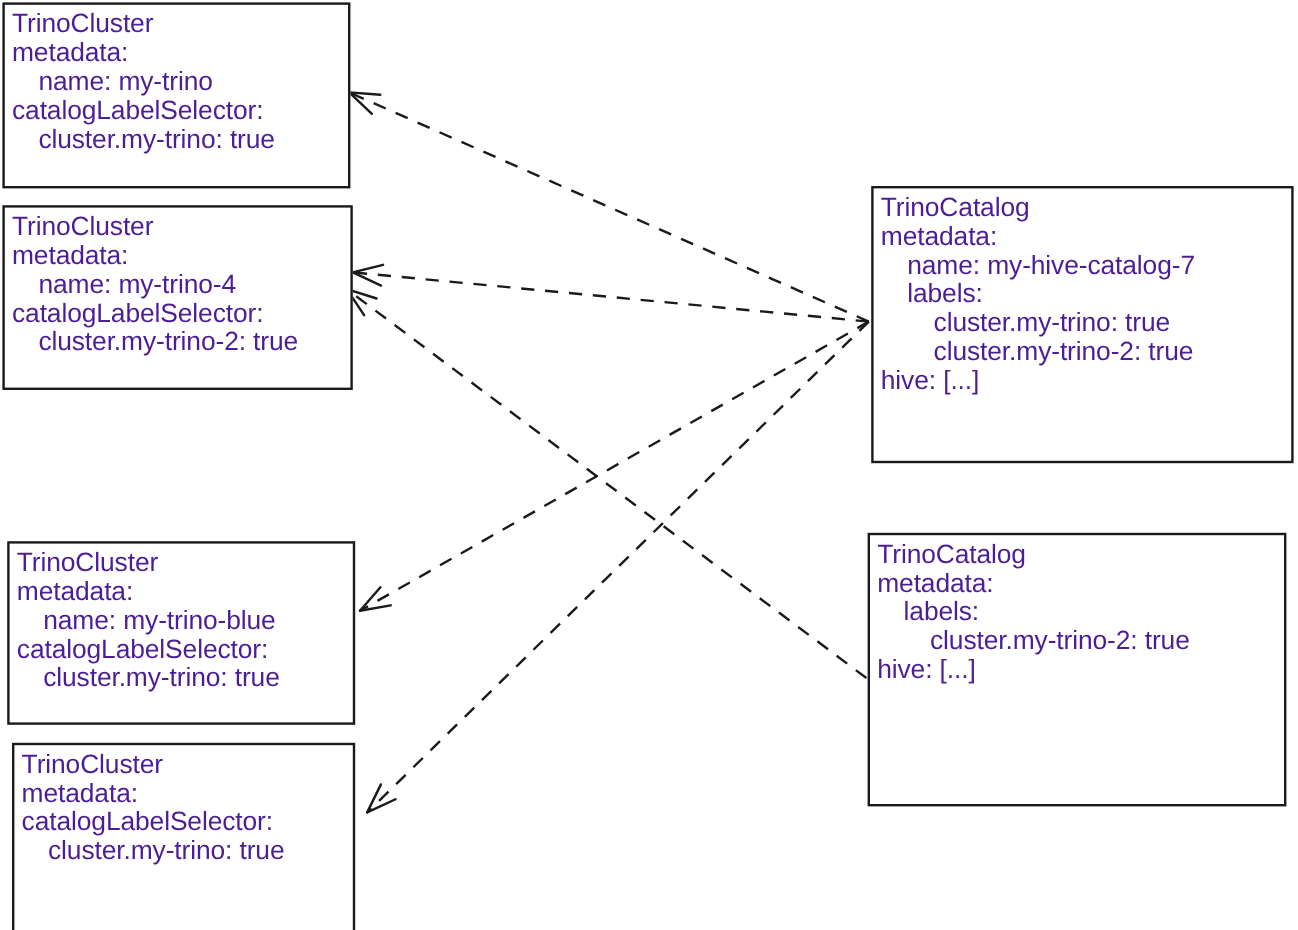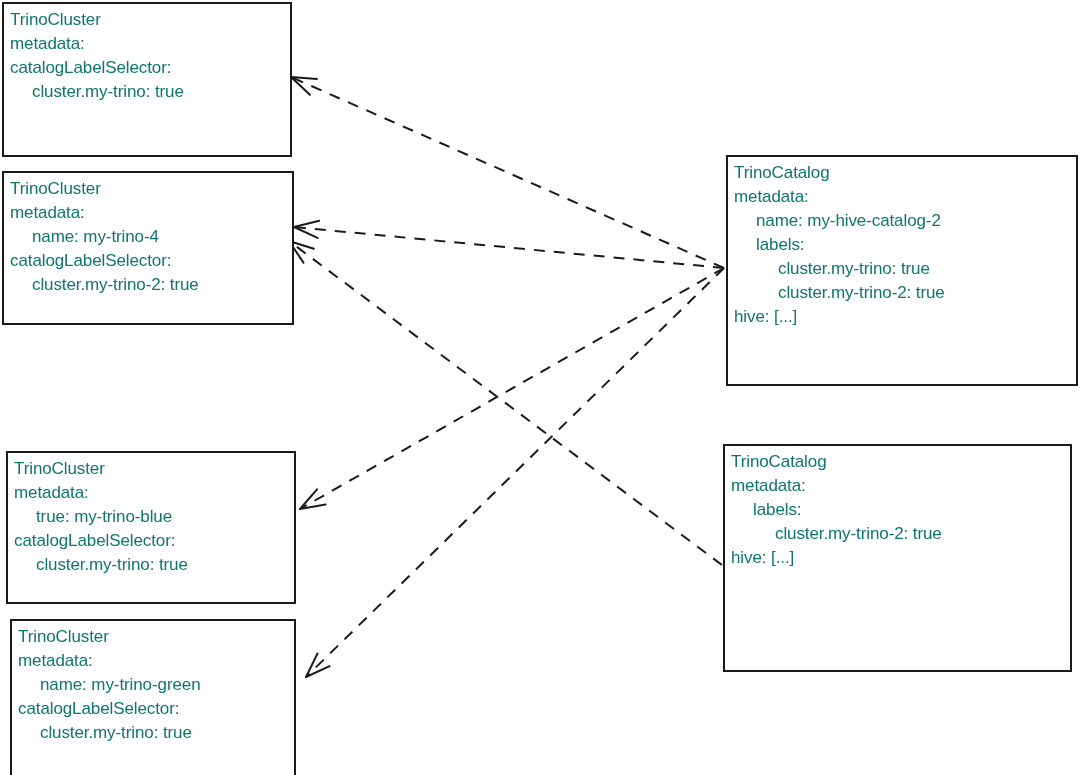--- a/index.html
+++ b/index.html
@@ -22,23 +22,23 @@
     border: 2px solid #1a1a1a;
     overflow: hidden;
   }
   .node-lines {
     position: absolute;
     left: 6px;
     top: 4px;
     right: 2px;
   }
   .line {
-    font-size: 17px;
+    font-size: 22px;
     line-height: 24px;
-    color: #0f766e;
+    color: #4c1d95;
     white-space: pre;
     letter-spacing: -0.1px;
   }
   .ind0 { padding-left: 0px; }
   .ind1 { padding-left: 22px; }
   .ind2 { padding-left: 44px; }
   svg.edges {
     position: absolute;
     left: 0;
     top: 0;
@@ -78,56 +78,56 @@
         <line x1="289" y1="241" x2="313.8203014562128" y2="248.74290873139554" stroke="#1a1a1a" stroke-width="2" stroke-linecap="round"></line>
         <line x1="289" y1="241" x2="303.4309022876118" y2="262.6275070030136" stroke="#1a1a1a" stroke-width="2" stroke-linecap="round"></line>
       </g>
     </svg>
 
   <div id="nodes">
       <div class="node" style="left: 2px; top: 2px; width: 290px; height: 155px; border-color: rgb(26, 26, 26);">
         <div class="node-lines">
           <div class="line ind0">TrinoCluster</div>
           <div class="line ind0">metadata:</div>
+          <div class="line ind1">name: my-trino</div>
           <div class="line ind0">catalogLabelSelector:</div>
           <div class="line ind1">cluster.my-trino: true</div>
         </div>
       </div>
       <div class="node" style="left: 2px; top: 171px; width: 292px; height: 154px; border-color: rgb(26, 26, 26);">
         <div class="node-lines">
           <div class="line ind0">TrinoCluster</div>
           <div class="line ind0">metadata:</div>
           <div class="line ind1">name: my-trino-4</div>
           <div class="line ind0">catalogLabelSelector:</div>
           <div class="line ind1">cluster.my-trino-2: true</div>
         </div>
       </div>
       <div class="node" style="left: 6px; top: 451px; width: 290px; height: 153px; border-color: rgb(26, 26, 26);">
         <div class="node-lines">
           <div class="line ind0">TrinoCluster</div>
           <div class="line ind0">metadata:</div>
-          <div class="line ind1">true: my-trino-blue</div>
+          <div class="line ind1">name: my-trino-blue</div>
           <div class="line ind0">catalogLabelSelector:</div>
           <div class="line ind1">cluster.my-trino: true</div>
         </div>
       </div>
       <div class="node" style="left: 10px; top: 619px; width: 286px; height: 160px; border-color: rgb(26, 26, 26);">
         <div class="node-lines">
           <div class="line ind0">TrinoCluster</div>
           <div class="line ind0">metadata:</div>
-          <div class="line ind1">name: my-trino-green</div>
           <div class="line ind0">catalogLabelSelector:</div>
           <div class="line ind1">cluster.my-trino: true</div>
         </div>
       </div>
       <div class="node" style="left: 726px; top: 155px; width: 352px; height: 231px; border-color: rgb(26, 26, 26);">
         <div class="node-lines">
           <div class="line ind0">TrinoCatalog</div>
           <div class="line ind0">metadata:</div>
-          <div class="line ind1">name: my-hive-catalog-2</div>
+          <div class="line ind1">name: my-hive-catalog-7</div>
           <div class="line ind1">labels:</div>
           <div class="line ind2">cluster.my-trino: true</div>
           <div class="line ind2">cluster.my-trino-2: true</div>
           <div class="line ind0">hive: [...]</div>
         </div>
       </div>
       <div class="node" style="left: 723px; top: 444px; width: 349px; height: 228px; border-color: rgb(26, 26, 26);">
         <div class="node-lines">
           <div class="line ind0">TrinoCatalog</div>
           <div class="line ind0">metadata:</div>

